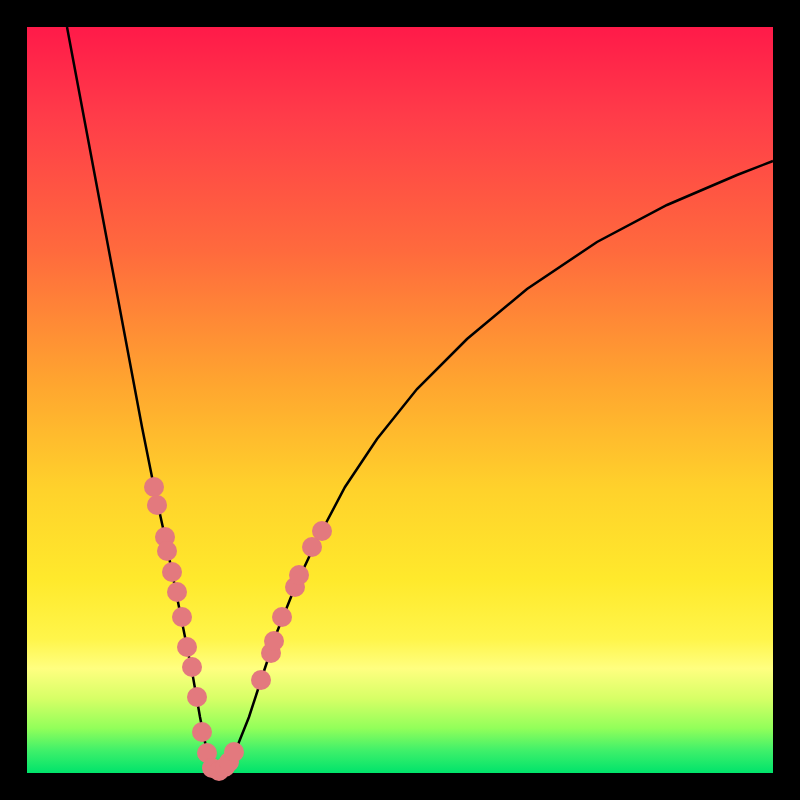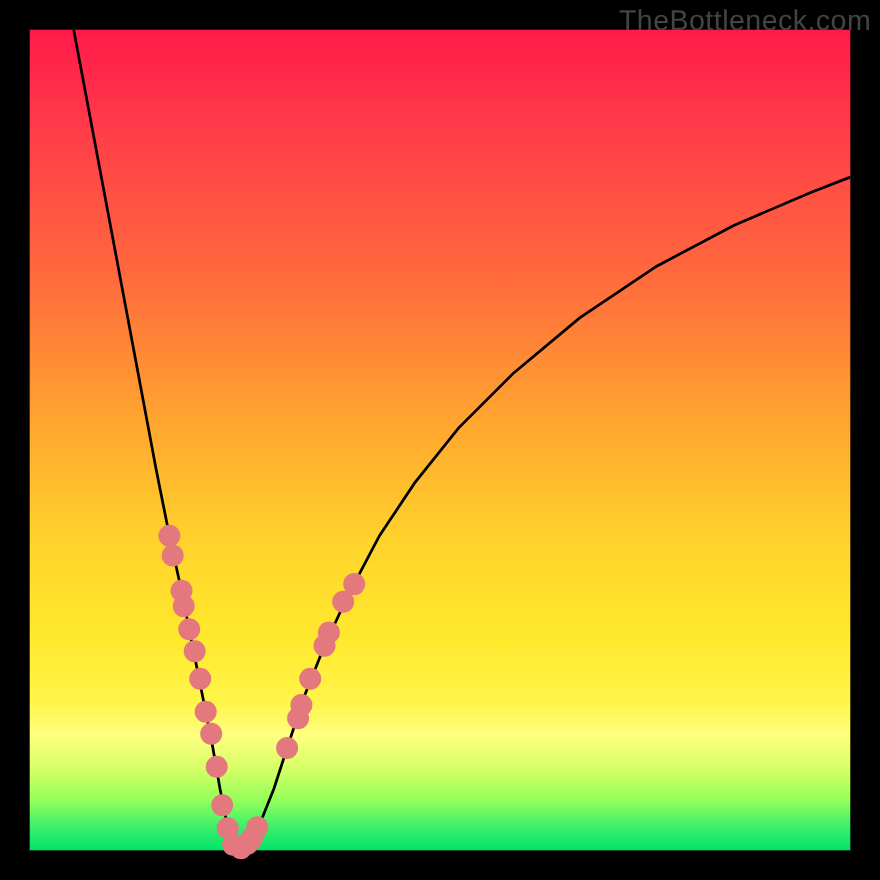--- a/index.html
+++ b/index.html
@@ -90,14 +90,13 @@
         <circle cx="244" cy="626" r="10" fill="#e3797e"></circle>
         <circle cx="247" cy="614" r="10" fill="#e3797e"></circle>
         <circle cx="255" cy="590" r="10" fill="#e3797e"></circle>
         <circle cx="268" cy="560" r="10" fill="#e3797e"></circle>
         <circle cx="272" cy="548" r="10" fill="#e3797e"></circle>
         <circle cx="285" cy="520" r="10" fill="#e3797e"></circle>
         <circle cx="295" cy="504" r="10" fill="#e3797e"></circle>
       </g>
   </svg>
 
-  <div class="watermark">TheBottleneck.com</div>
 </div>
 
 </body></html>

